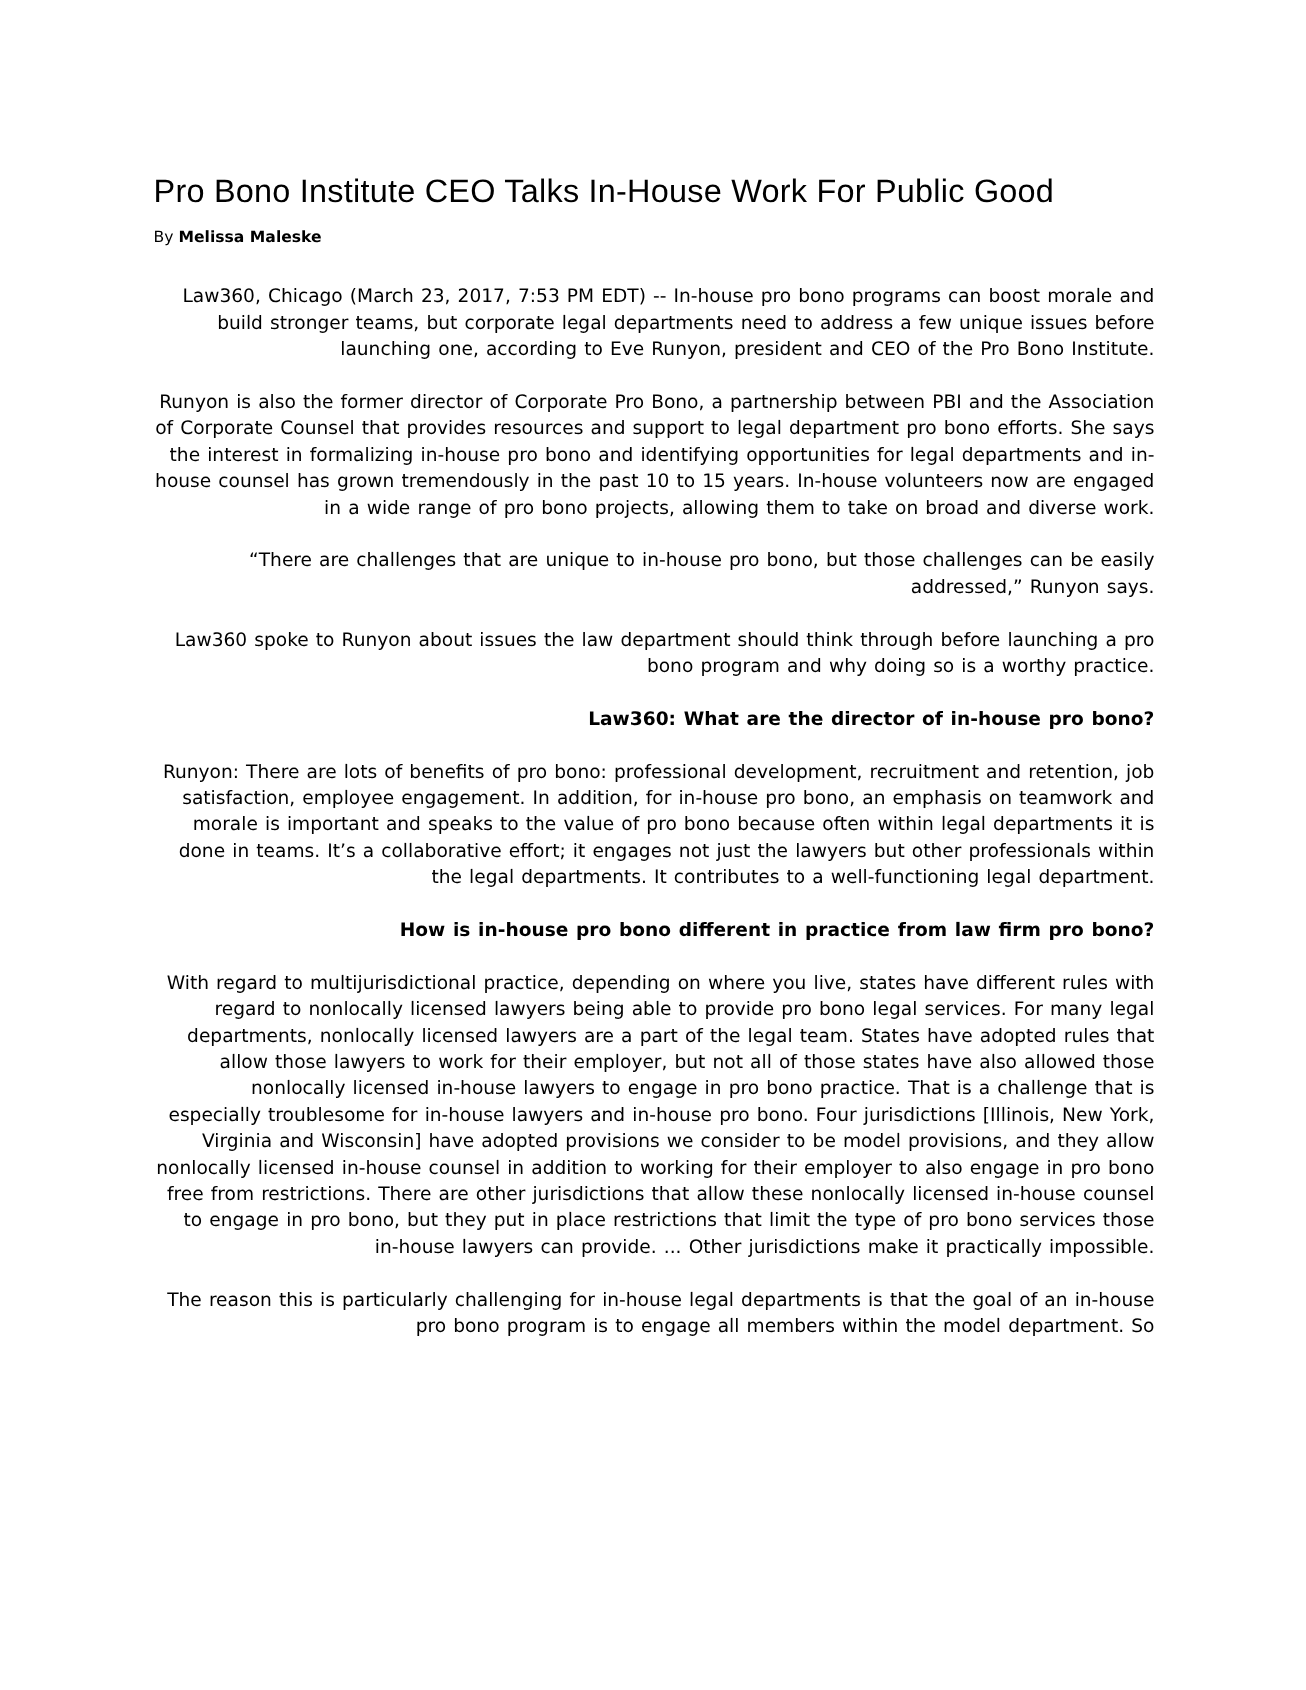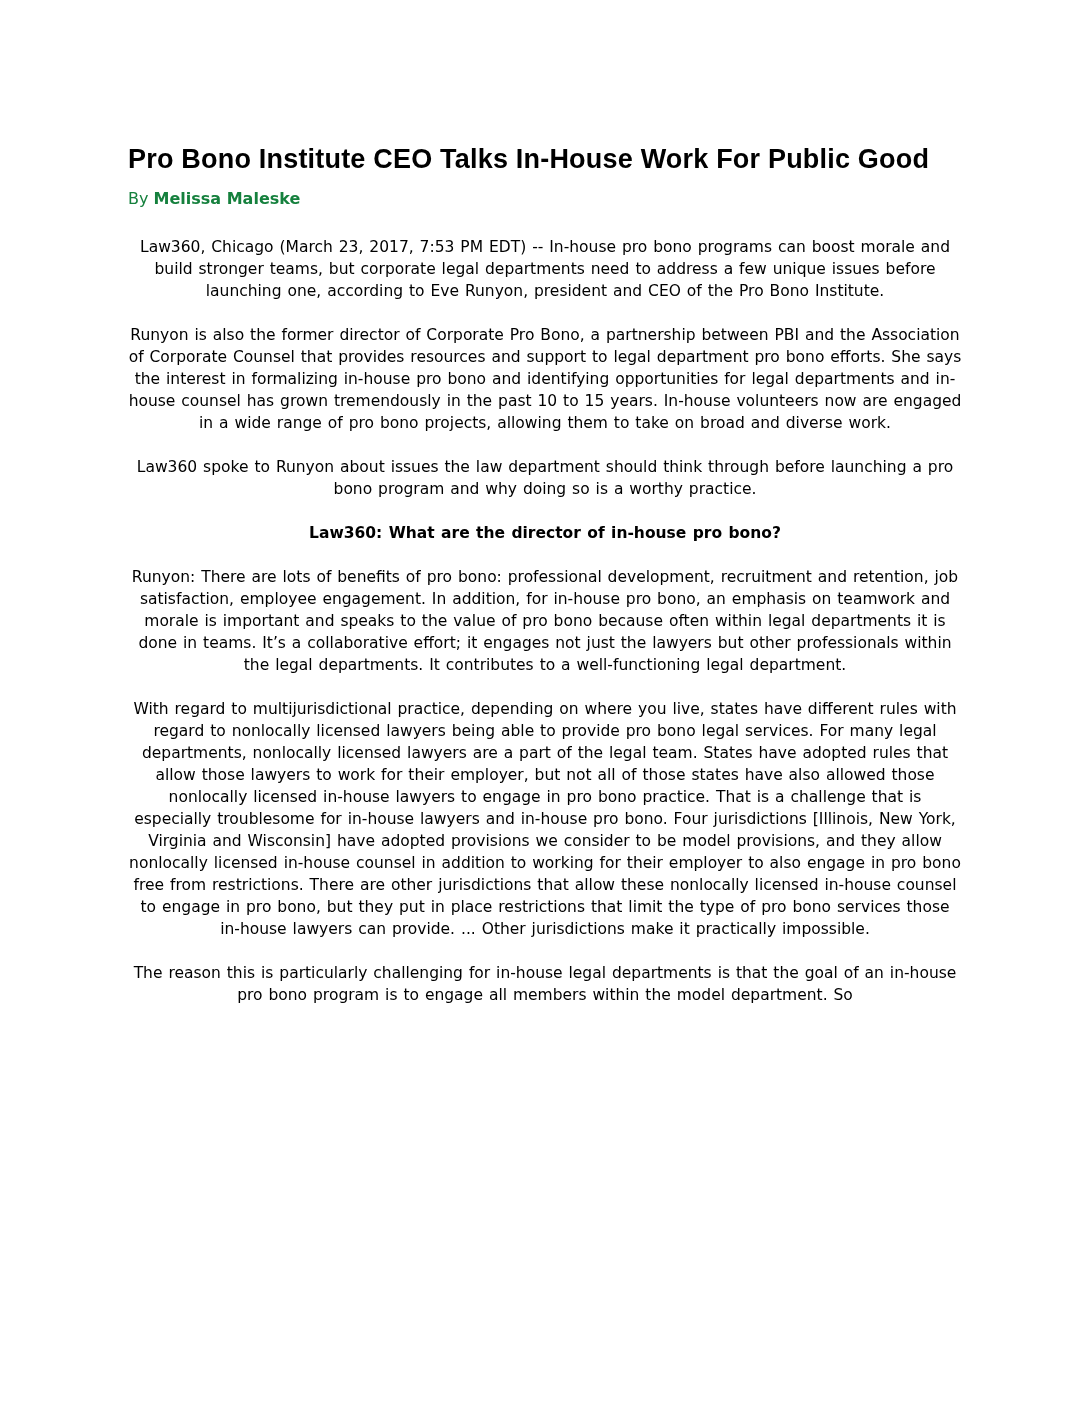--- a/index.html
+++ b/index.html
@@ -14,57 +14,59 @@
     box-sizing: border-box;
     background: #ffffff;
     color: #000000;
     padding: 141px 126px 0 128px;
     overflow: hidden;
     font-family: "DejaVu Sans", sans-serif;
   }
   .article-title {
     margin: 0 0 10px 0;
     font-family: "Liberation Sans", sans-serif;
-    font-weight: bold;
+    font-weight: normal;
     font-size: 27px;
     line-height: 37px;
     letter-spacing: 0.2px;
     color: #000000;
   }
   .byline {
     margin: 0 0 26px 0;
-    font-size: 16px;
+    font-size: 13px;
     line-height: 22px;
-    color: #15803d;
+    color: #000000;
   }
   .byline .author {
     font-weight: bold;
   }
   .article-body .para {
     margin: 0 0 22px 0;
     font-size: 15.5px;
     line-height: 22px;
     word-spacing: 1px;
-    text-align: center;
+    text-align: right;
     color: #000000;
   }
   .article-body .para.heading {
     font-weight: bold;
   }
 </style>
 </head>
 <body>
 
 <div class="page">
   <h1 class="article-title">Pro Bono Institute CEO Talks In-House Work For Public Good</h1>
 
   <p class="byline"><span>By </span><span class="author">Melissa Maleske</span></p>
 
   <div class="article-body">
       <p class="para">Law360, Chicago (March 23, 2017, 7:53 PM EDT) -- In-house pro bono programs can boost morale and build stronger teams, but corporate legal departments need to address a few unique issues before launching one, according to Eve Runyon, president and CEO of the Pro Bono Institute.</p>
       <p class="para">Runyon is also the former director of Corporate Pro Bono, a partnership between PBI and the Association of Corporate Counsel that provides resources and support to legal department pro bono efforts. She says the interest in formalizing in-house pro bono and identifying opportunities for legal departments and in-house counsel has grown tremendously in the past 10 to 15 years. In-house volunteers now are engaged in a wide range of pro bono projects, allowing them to take on broad and diverse work.</p>
+      <p class="para">“There are challenges that are unique to in-house pro bono, but those challenges can be easily addressed,” Runyon says.</p>
       <p class="para">Law360 spoke to Runyon about issues the law department should think through before launching a pro bono program and why doing so is a worthy practice.</p>
       <p class="para heading">Law360: What are the director of in-house pro bono?</p>
       <p class="para">Runyon: There are lots of benefits of pro bono: professional development, recruitment and retention, job satisfaction, employee engagement. In addition, for in-house pro bono, an emphasis on teamwork and morale is important and speaks to the value of pro bono because often within legal departments it is done in teams. It’s a collaborative effort; it engages not just the lawyers but other professionals within the legal departments. It contributes to a well-functioning legal department.</p>
+      <p class="para heading">How is in-house pro bono different in practice from law firm pro bono?</p>
       <p class="para">With regard to multijurisdictional practice, depending on where you live, states have different rules with regard to nonlocally licensed lawyers being able to provide pro bono legal services. For many legal departments, nonlocally licensed lawyers are a part of the legal team. States have adopted rules that allow those lawyers to work for their employer, but not all of those states have also allowed those nonlocally licensed in-house lawyers to engage in pro bono practice. That is a challenge that is especially troublesome for in-house lawyers and in-house pro bono. Four jurisdictions [Illinois, New York, Virginia and Wisconsin] have adopted provisions we consider to be model provisions, and they allow nonlocally licensed in-house counsel in addition to working for their employer to also engage in pro bono free from restrictions. There are other jurisdictions that allow these nonlocally licensed in-house counsel to engage in pro bono, but they put in place restrictions that limit the type of pro bono services those in-house lawyers can provide. ... Other jurisdictions make it practically impossible.</p>
       <p class="para">The reason this is particularly challenging for in-house legal departments is that the goal of an in-house pro bono program is to engage all members within the model department. So</p>
     </div>
 </div>
 
 </body></html>

